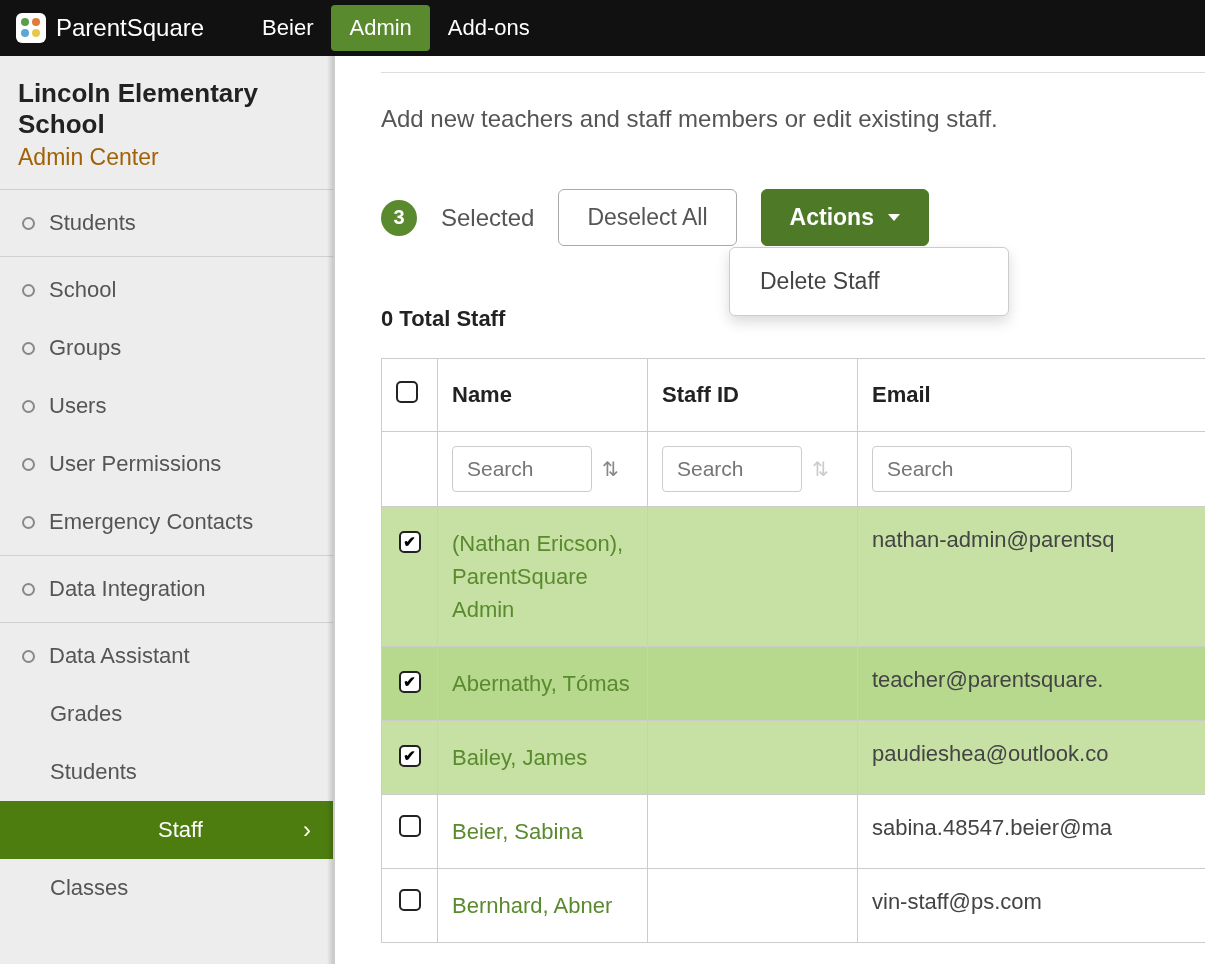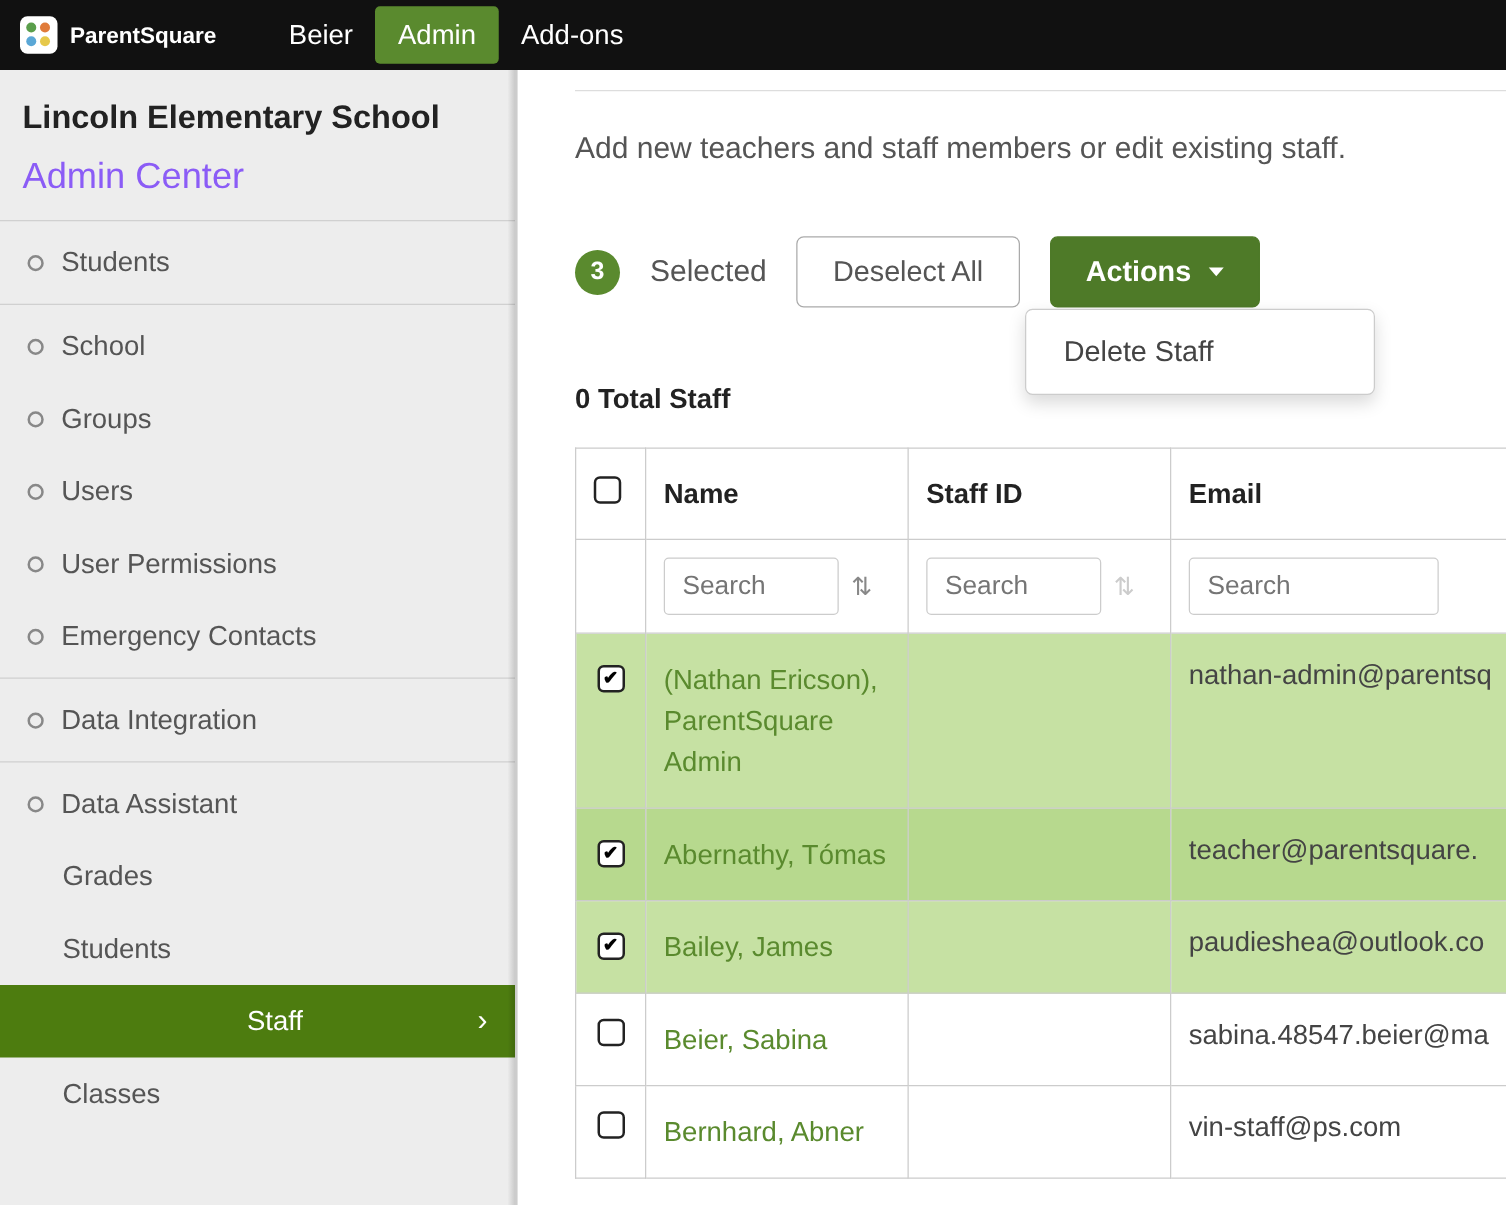--- a/index.html
+++ b/index.html
@@ -18,22 +18,22 @@
     background: #111;
     display: flex;
     align-items: center;
     padding: 0 16px;
   }
   .logo {
     display: flex;
     align-items: center;
     gap: 10px;
     color: #fff;
-    font-size: 18px;
-    font-weight: 700;
+    font-size: 24px;
+    font-weight: 400;
     margin-right: 40px;
   }
   .logo-icon {
     width: 30px; height: 30px;
     background: #fff;
     border-radius: 6px;
     display:flex; align-items:center; justify-content:center;
     position: relative;
   }
   .logo-icon::before {
@@ -55,39 +55,39 @@
     background: #5a8a2e;
   }
 
   .layout {
     display: flex;
     height: calc(964px - 56px);
   }
 
   
   .sidebar {
-    width: 414px;
+    width: 335px;
     background: #ededed;
     border-right: 2px solid #ccc;
     position: relative;
     overflow: hidden;
   }
   .sidebar-header {
     padding: 22px 18px 18px 18px;
     border-bottom: 1px solid #d0d0d0;
   }
   .school-name {
     font-size: 26px;
     font-weight: 700;
     color: #222;
   }
   .admin-center {
-    font-size: 29px;
-    color: #8b5cf6;
-    margin-top: 16px;
+    font-size: 23px;
+    color: #a16207;
+    margin-top: 4px;
   }
   .sidebar-section {
     border-bottom: 1px solid #d0d0d0;
     padding: 4px 0;
   }
   .sidebar-item {
     display: flex;
     align-items: center;
     padding: 16px 22px;
     font-size: 22px;
@@ -179,21 +179,21 @@
   .caret-down {
     width: 0; height:0;
     border-left: 6px solid transparent;
     border-right: 6px solid transparent;
     border-top: 7px solid #fff;
   }
 
   .actions-menu {
     position: absolute;
     top: 58px;
-    left: 360px;
+    left: 348px;
     background: #fff;
     border: 1px solid #ccc;
     border-radius: 6px;
     box-shadow: 0 6px 14px rgba(0,0,0,0.15);
     padding: 6px 0;
     width: 280px;
     z-index: 10;
   }
   .menu-item {
     padding: 14px 30px;

